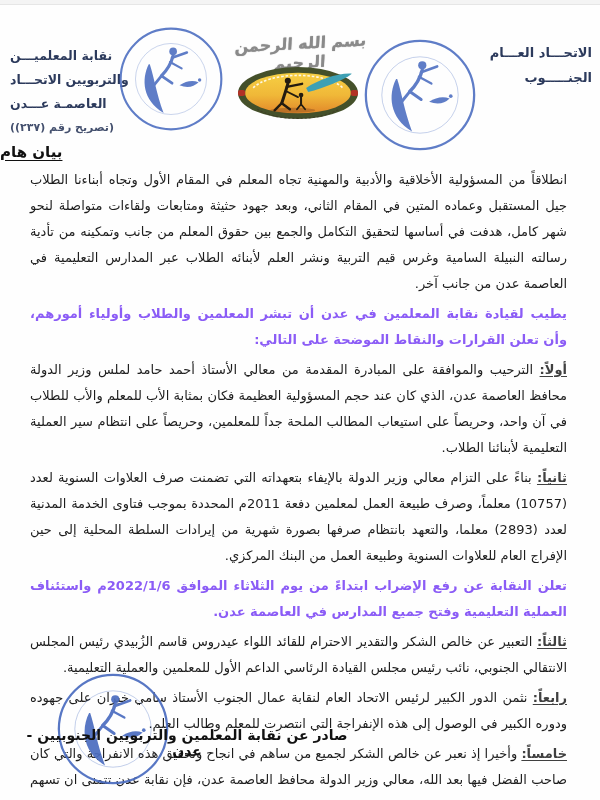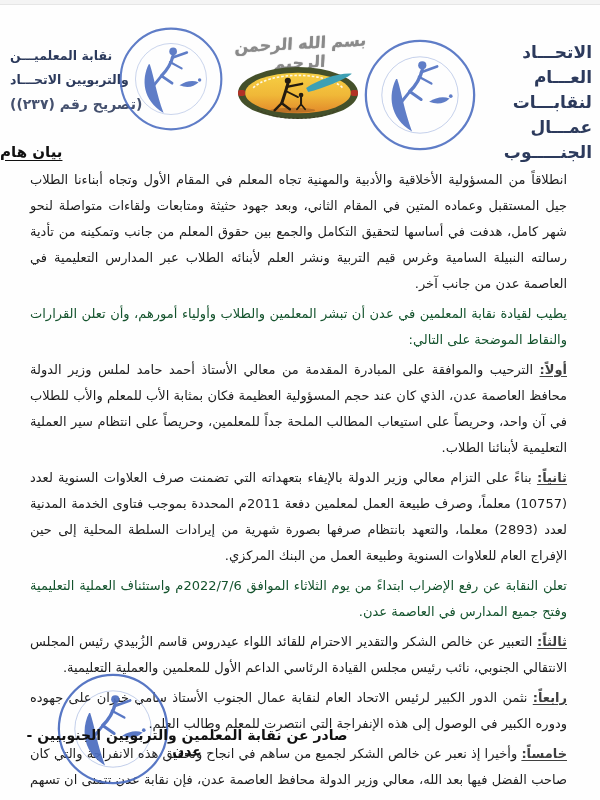--- a/index.html
+++ b/index.html
@@ -2,41 +2,41 @@
 <html lang="ar"><head>
 <meta charset="utf-8">
 <style>
   html,body{margin:0;padding:0;background:#ffffff;}
   .page{position:relative;width:600px;height:800px;background:#fefefe;overflow:hidden;
         font-family:"DejaVu Sans",sans-serif;direction:rtl;}
   .top-strip{position:absolute;top:0;left:0;right:0;height:4px;background:#f4f4f4;border-bottom:1px solid #e6e6e6;}
 
   
   .hdr-federation{position:absolute;top:40px;right:8px;width:120px;text-align:right;
-    color:#2c3a5c;font-weight:bold;font-size:17px;line-height:25px;}
+    color:#2c3a5c;font-weight:bold;font-size:13px;line-height:25px;}
   .hdr-union{position:absolute;top:44px;left:10px;width:140px;text-align:left;
     color:#2c3a5c;font-weight:bold;font-size:12.5px;line-height:24px;}
-  .hdr-union .permit{font-size:14px;color:#44506e;letter-spacing:0;}
+  .hdr-union .permit{font-size:11px;color:#44506e;letter-spacing:0;}
   .basmala{position:absolute;top:34px;left:222px;width:156px;text-align:center;
     color:#8a8a8a;font-weight:bold;font-size:16px;transform:rotate(-3deg) skewX(-6deg);
     letter-spacing:-1px;text-shadow:0 0 1px #9a9a9a;}
   .oval-logo{position:absolute;top:66px;left:237px;width:122px;height:54px;}
   .seal{position:absolute;color:#4a6cc0;opacity:0.88;}
   .seal.right-seal{top:38px;left:363px;width:114px;height:114px;}
   .seal.left-seal{top:26px;left:118px;width:106px;height:106px;}
   .seal.footer-seal{top:672px;left:56px;width:114px;height:114px;opacity:0.92;}
 
   
   .doc-title{position:absolute;top:143px;left:0;width:100%;text-align:left;
     font-size:15px;font-weight:bold;color:#111;}
   .doc-title span{text-decoration:underline;text-underline-offset:3px;}
   .body-text{position:absolute;top:167px;right:33px;left:30px;}
   .body-text p{margin:0 0 4px 0;font-size:13px;line-height:26px;text-align:justify;
     color:#1d1d1d;}
-  .body-text p.bold{font-weight:normal;color:#14532d;}
+  .body-text p.bold{font-weight:bold;color:#8b5cf6;}
   .clause-label{font-weight:bold;color:#404040;text-decoration:underline;text-underline-offset:2px;}
 
   
   .issued-line{position:absolute;top:727px;left:20px;width:334px;text-align:center;
     font-size:14px;font-weight:bold;color:#111;direction:rtl;z-index:3;}
   svg text{font-family:"DejaVu Sans",sans-serif;}
 </style>
 </head>
 <body>
 
@@ -62,21 +62,20 @@
           <path d="M58,56 q9,-6 18,-3 q-7,7 -18,3 Z" stroke="none"></path>
           <circle cx="77" cy="51" r="1.6" stroke="none"></circle>
         </g>
       </symbol>
     </defs>
   </svg>
 
   <header>
     <div class="hdr-federation">
       <div>الاتحـــاد العـــام</div>
-      <div>لنقابـــات عمـــال</div>
       <div>الجنـــــوب</div>
     </div>
 
     <div class="basmala">بسم الله الرحمن الرحيم</div>
 
     <svg class="oval-logo" viewBox="0 0 120 52">
       <defs>
         <linearGradient id="gold" x1="0" y1="0" x2="0" y2="1">
           <stop offset="0" stop-color="#f6d044"></stop>
           <stop offset="0.55" stop-color="#f0b838"></stop>
@@ -99,20 +98,21 @@
         <path d="M44,36 L37,43 M44,36 L52,42" fill="none" stroke-width="2.4" stroke-linecap="round"></path>
         <circle cx="63" cy="28" r="2.3" stroke="none"></circle>
         <path d="M63,30 L63,37" fill="none" stroke-width="2" stroke-linecap="round"></path>
         <path d="M63,37 L59,42 M63,37 L67,42" fill="none" stroke-width="1.7" stroke-linecap="round"></path>
       </g>
     </svg>
 
     <div class="hdr-union">
       <div>نقابة المعلميـــن</div>
       <div>والتربويين الاتحـــاد</div>
+      <div>العاصمـة عـــدن</div>
       <div class="permit">(تصريح رقم (٢٣٧))</div>
     </div>
 
     <svg class="seal right-seal">
         <use href="#seal"></use>
       </svg>
     <svg class="seal left-seal">
         <use href="#seal"></use>
       </svg>
   </header>
@@ -123,21 +123,21 @@
     <p>انطلاقاً من المسؤولية الأخلاقية والأدبية والمهنية تجاه المعلم في المقام الأول وتجاه أبناءنا الطلاب جيل المستقبل وعماده المتين في المقام الثاني، وبعد جهود حثيثة ومتابعات ولقاءات متواصلة لنحو شهر كامل، هدفت في أساسها لتحقيق التكامل والجمع بين حقوق المعلم من جانب وتمكينه من تأدية رسالته النبيلة السامية وغرس قيم التربية ونشر العلم لأبنائه الطلاب عبر المدارس التعليمية في العاصمة عدن من جانب آخر.</p>
     <p class="bold">يطيب لقيادة نقابة المعلمين في عدن أن تبشر المعلمين والطلاب وأولياء أمورهم، وأن تعلن القرارات والنقاط الموضحة على التالي:</p>
     <p>
       <span class="clause-label">أولاً:</span>
       <span>الترحيب والموافقة على المبادرة المقدمة من معالي الأستاذ أحمد حامد لملس وزير الدولة محافظ العاصمة عدن، الذي كان عند حجم المسؤولية العظيمة فكان بمثابة الأب للمعلم والأب للطلاب في آن واحد، وحريصاً على استيعاب المطالب الملحة جداً للمعلمين، وحريصاً على انتظام سير العملية التعليمية لأبنائنا الطلاب.</span>
     </p>
     <p>
       <span class="clause-label">ثانياً:</span>
       <span>بناءً على التزام معالي وزير الدولة بالإيفاء بتعهداته التي تضمنت صرف العلاوات السنوية لعدد (10757) معلماً، وصرف طبيعة العمل لمعلمين دفعة 2011م المحددة بموجب فتاوى الخدمة المدنية لعدد (2893) معلما، والتعهد بانتظام صرفها بصورة شهرية من إيرادات السلطة المحلية إلى حين الإفراج العام للعلاوات السنوية وطبيعة العمل من البنك المركزي.</span>
     </p>
-    <p class="bold">تعلن النقابة عن رفع الإضراب ابتداءً من يوم الثلاثاء الموافق 2022/7/6م واستئناف العملية التعليمية وفتح جميع المدارس في العاصمة عدن.</p>
+    <p class="bold">تعلن النقابة عن رفع الإضراب ابتداءً من يوم الثلاثاء الموافق 2022/1/6م واستئناف العملية التعليمية وفتح جميع المدارس في العاصمة عدن.</p>
     <p>
       <span class="clause-label">ثالثاً:</span>
       <span>التعبير عن خالص الشكر والتقدير الاحترام للقائد اللواء عيدروس قاسم الزُبيدي رئيس المجلس الانتقالي الجنوبي، نائب رئيس مجلس القيادة الرئاسي الداعم الأول للمعلمين والعملية التعليمية.</span>
     </p>
     <p>
       <span class="clause-label">رابعاً:</span>
       <span>نثمن الدور الكبير لرئيس الاتحاد العام لنقابة عمال الجنوب الأستاذ سامي خيران على جهوده ودوره الكبير في الوصول إلى هذه الإنفراجة التي انتصرت للمعلم وطالب العلم.</span>
     </p>
     <p>
       <span class="clause-label">خامساً:</span>

